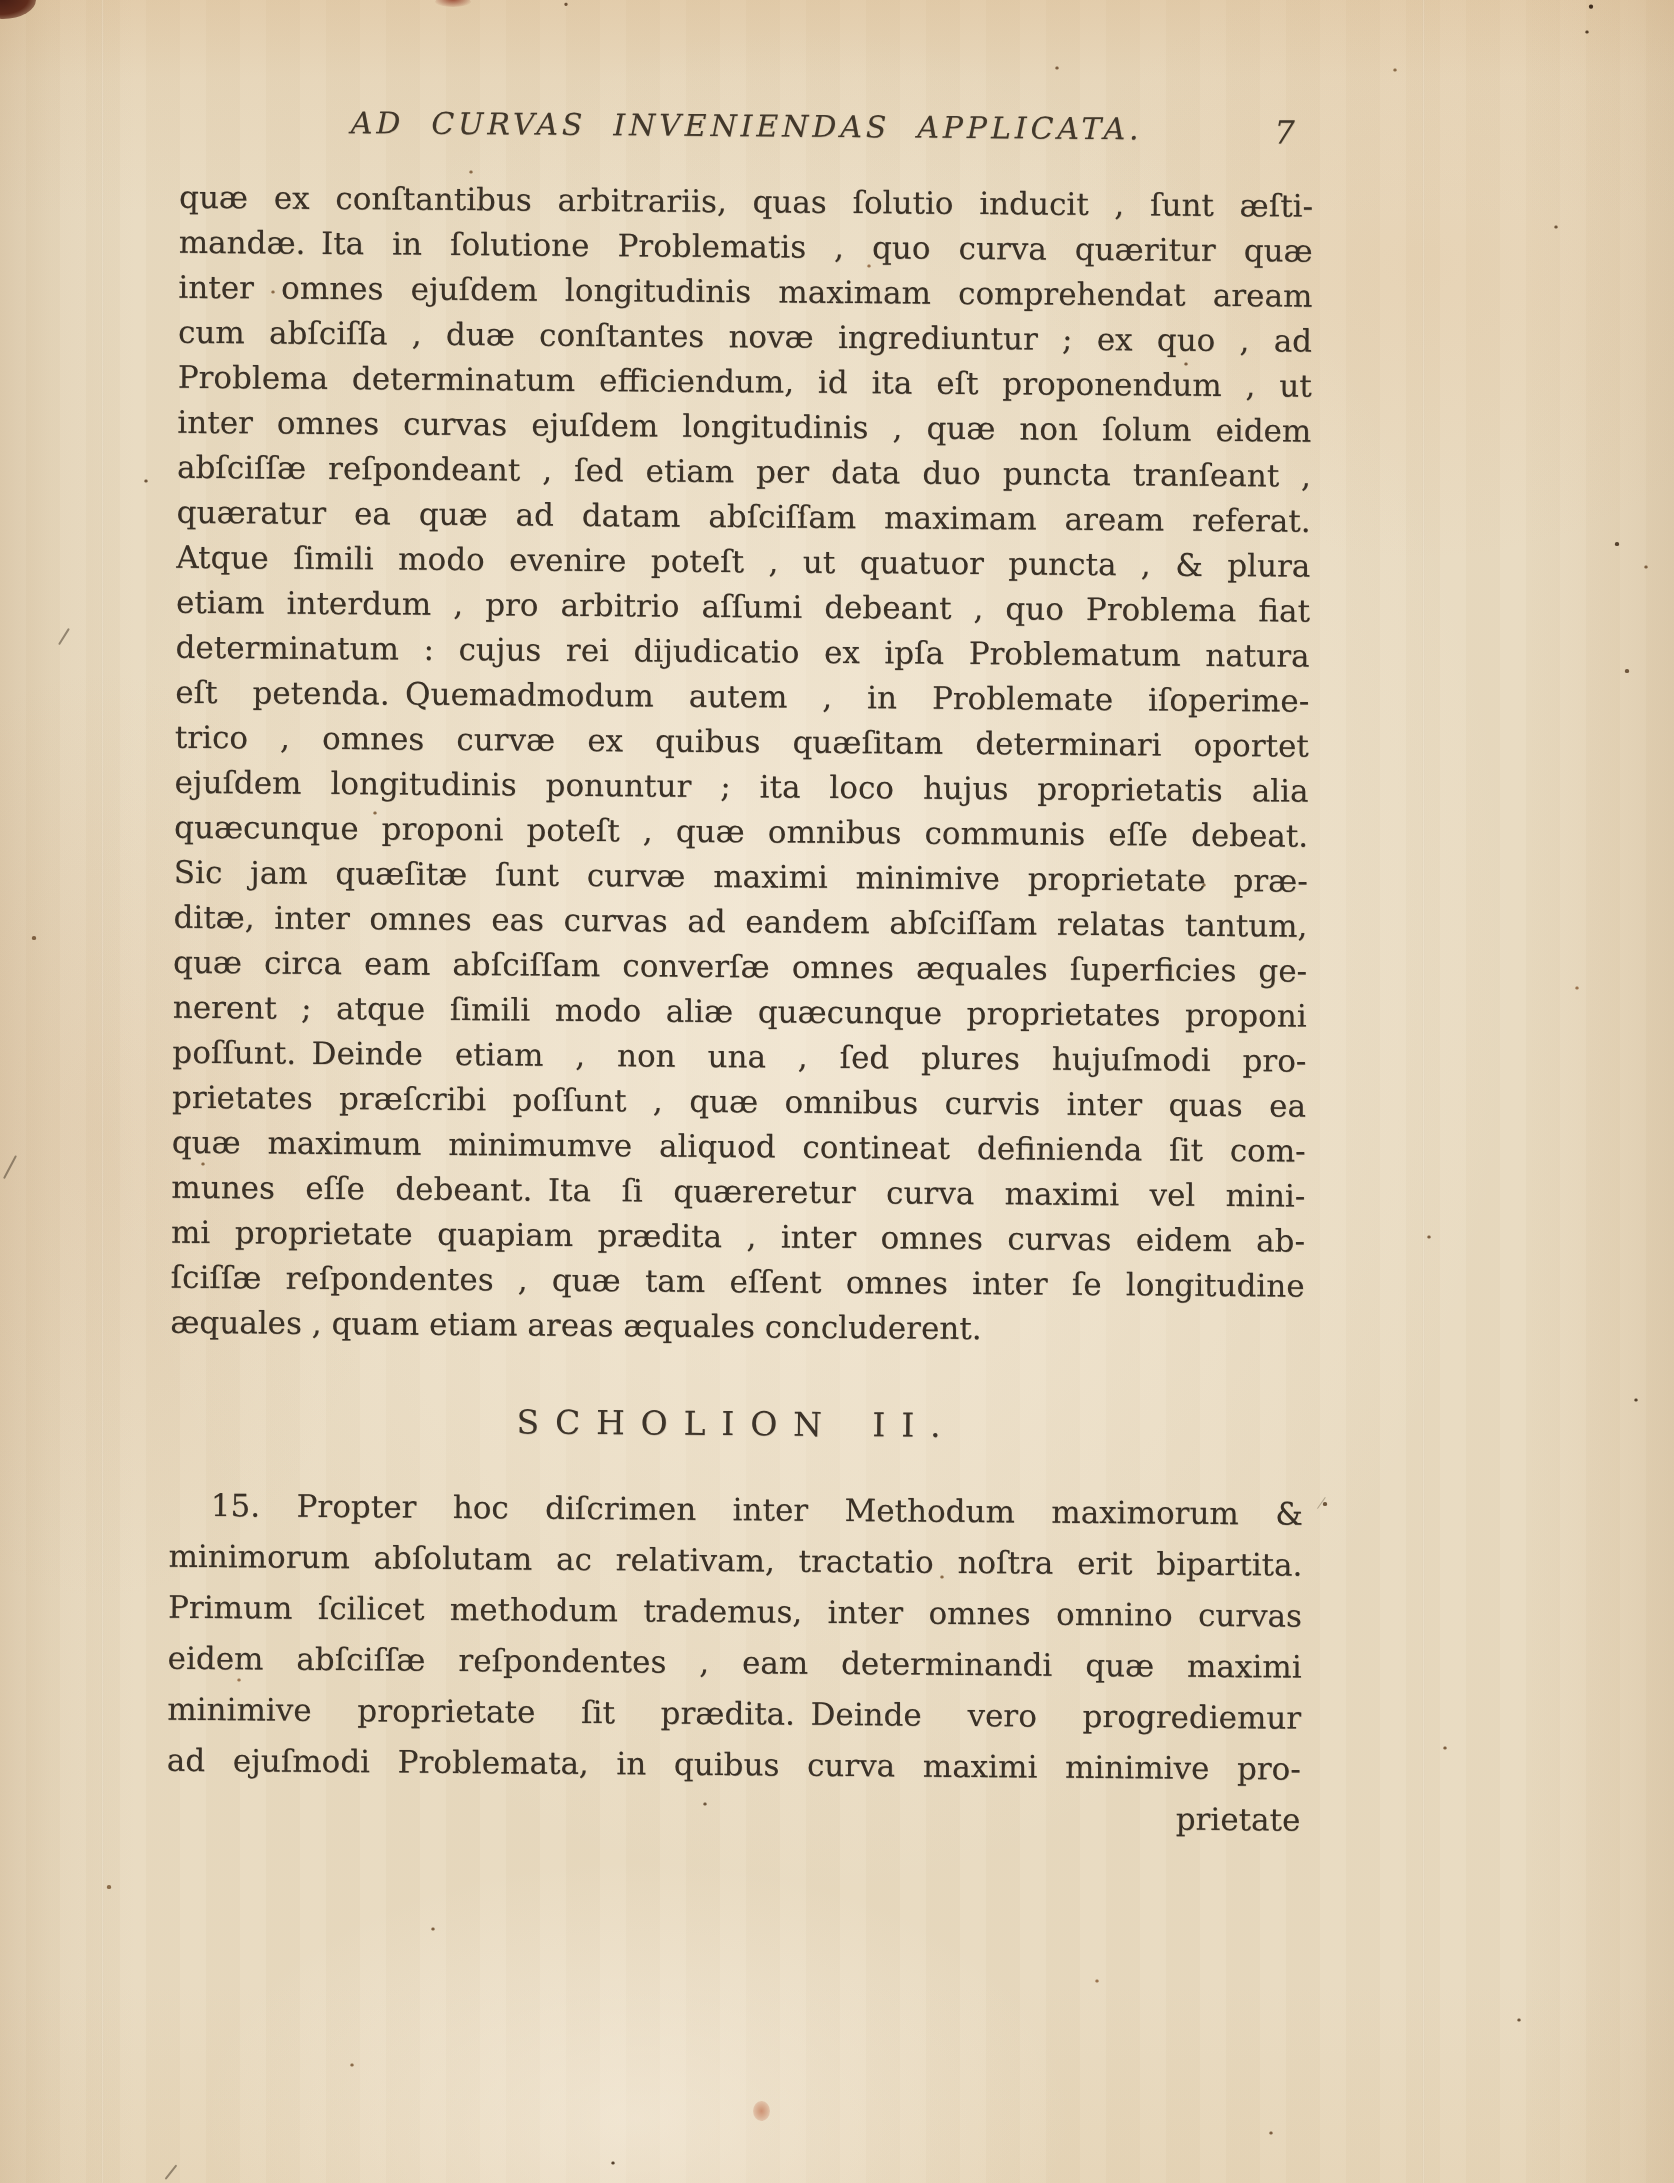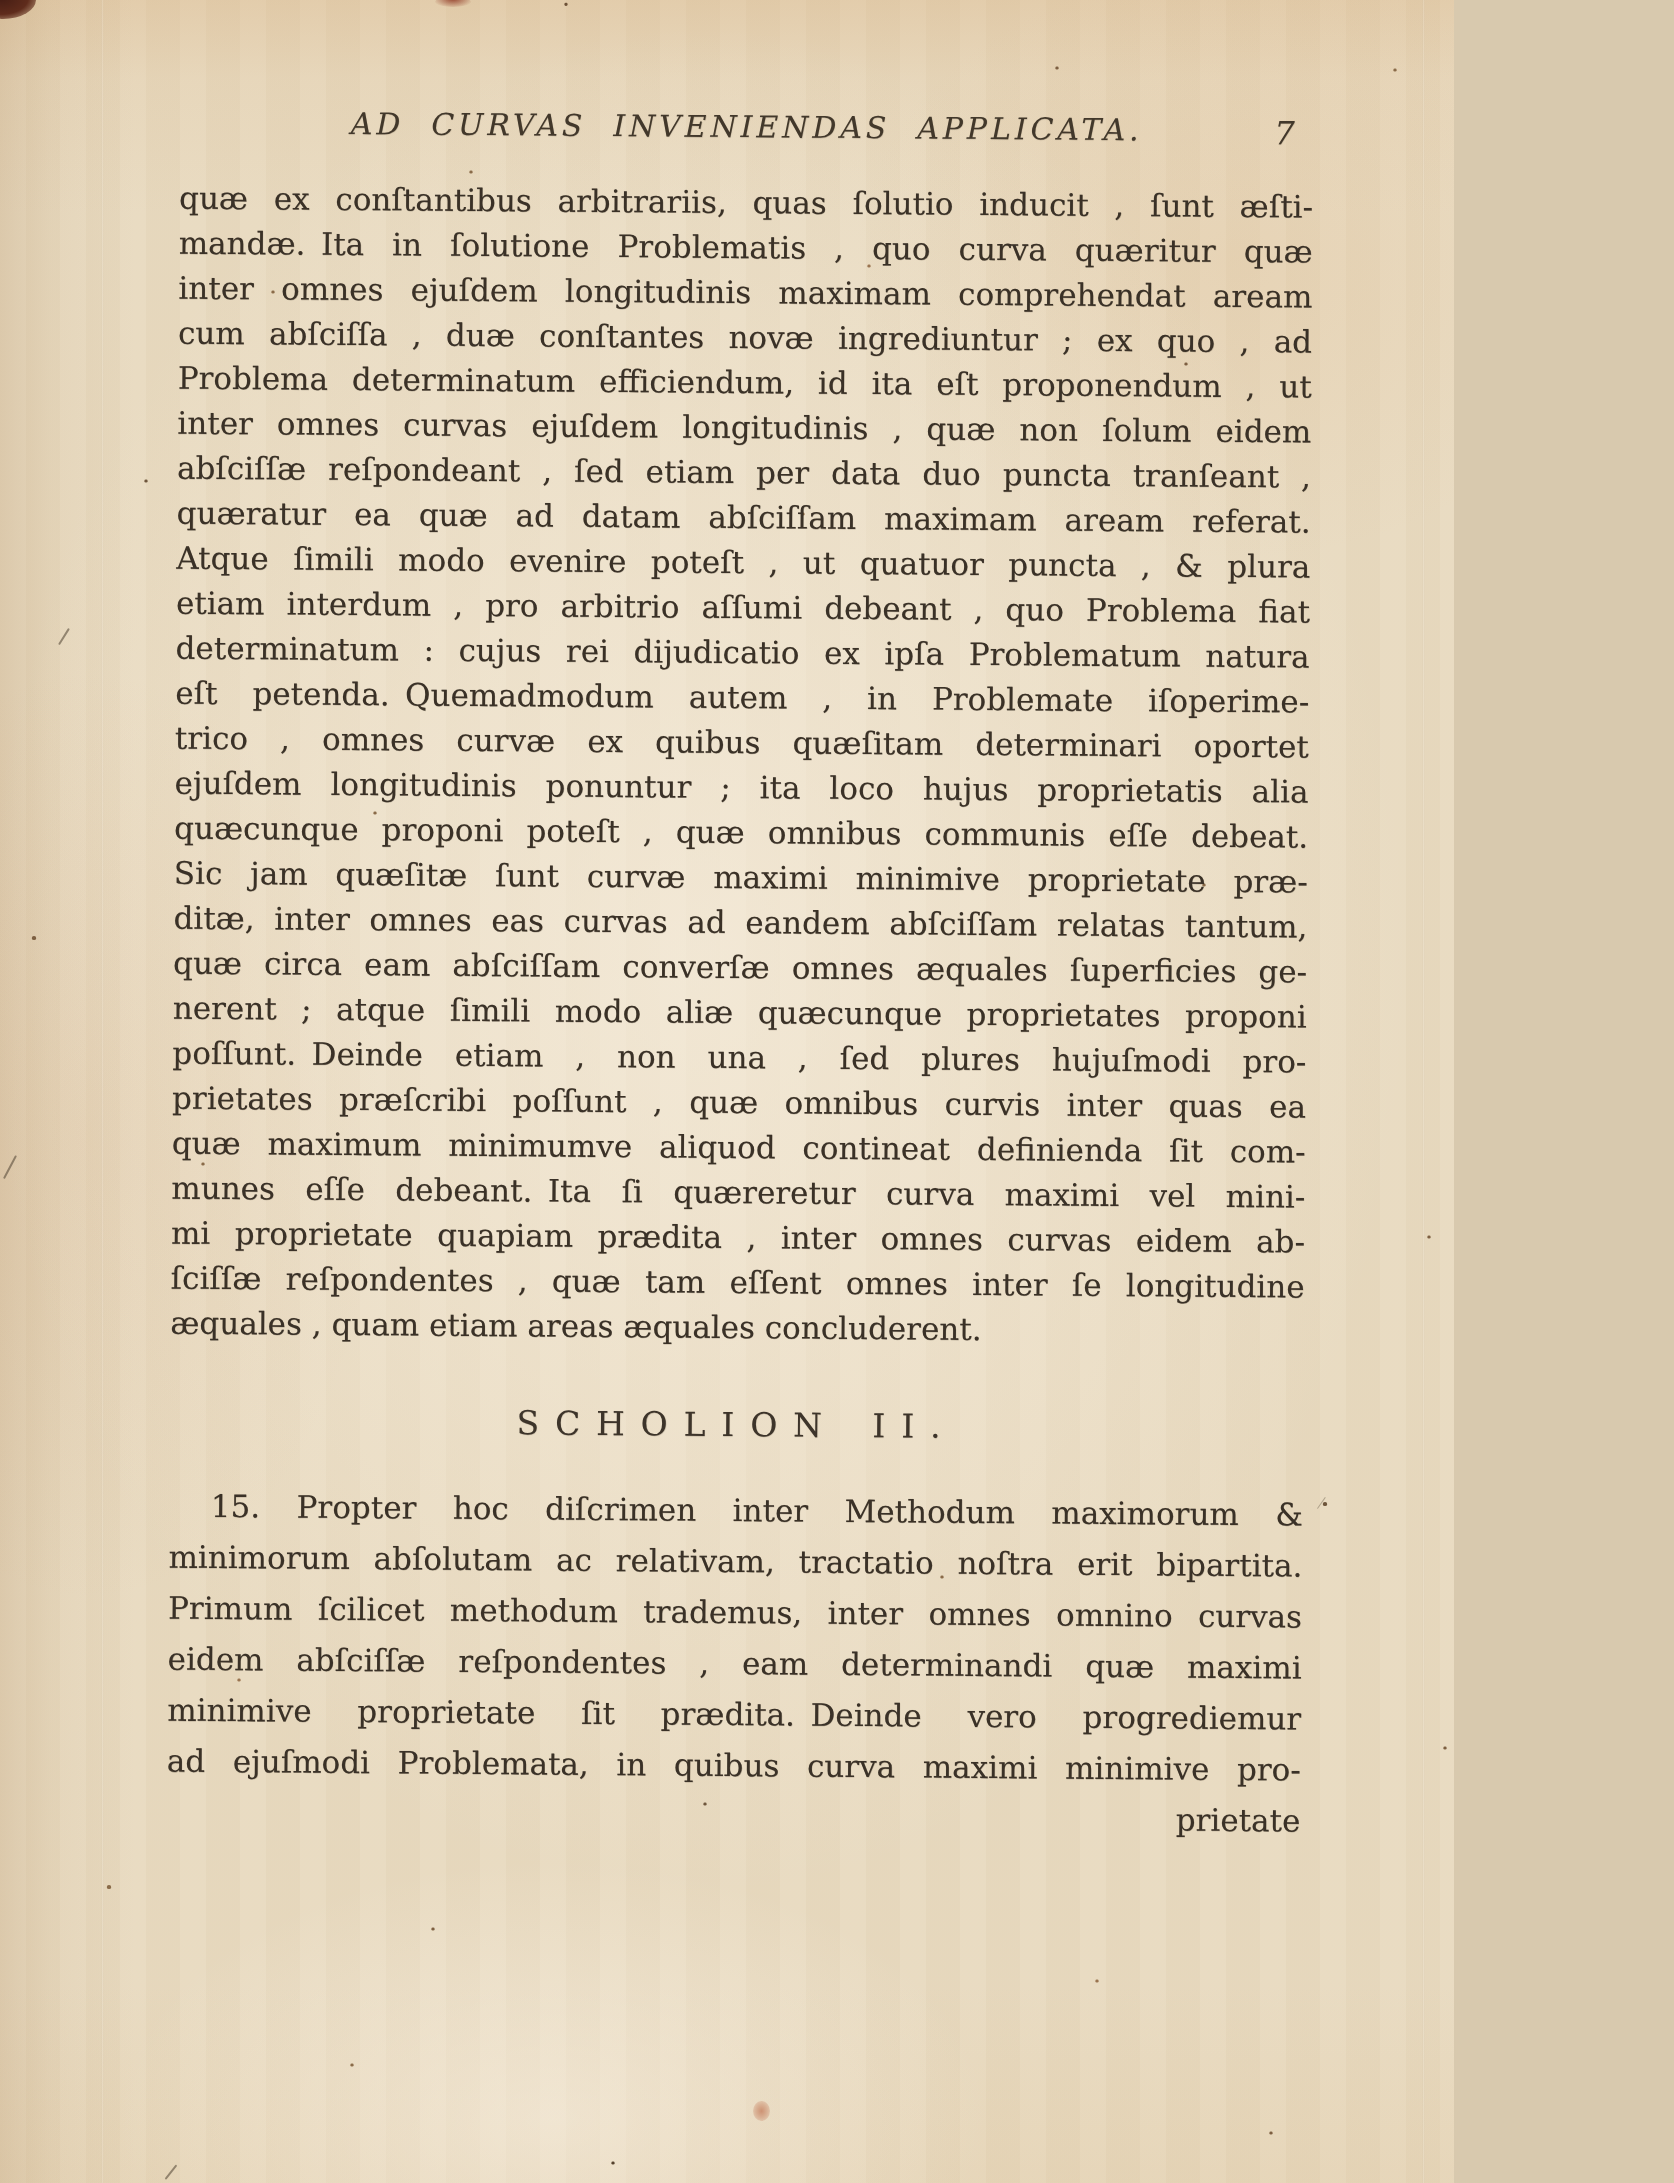--- a/index.html
+++ b/index.html
@@ -1,19 +1,19 @@
 <!DOCTYPE html>
 <html style="font-size:9px"><head>
 <meta charset="utf-8">
 <style>
   html, body { margin: 0; padding: 0; background: #d8c9ae; }
 
   .page {
     position: relative;
-    width: 1454px;
+    width: 1674px;
     height: 2183px;
     overflow: hidden;
     background-color: #e8dac0;
     background-image:
       radial-gradient(ellipse 992px 1304px at 48% 44%, rgba(249,241,227,0.60) 0%, rgba(249,241,227,0.0) 72%),
       radial-gradient(ellipse 510px 397px at 85% 12%, rgba(220,175,125,0.18) 0%, rgba(220,175,125,0.0) 75%),
       radial-gradient(ellipse 397px 623px at 6% 52%, rgba(200,152,108,0.14) 0%, rgba(200,152,108,0.0) 75%),
       radial-gradient(ellipse 623px 368px at 38% 97%, rgba(252,246,236,0.45) 0%, rgba(252,246,236,0.0) 70%),
       linear-gradient(90deg, rgba(165,125,78,0.20) 0px, rgba(165,125,78,0.06) 51px, rgba(165,125,78,0.0) 136px, rgba(165,125,78,0.0) 1530px, rgba(185,145,95,0.10) 1615px, rgba(165,125,78,0.16) 1674px),
       linear-gradient(180deg, rgba(205,152,92,0.22) 0px, rgba(205,152,92,0.07) 79px, rgba(205,152,92,0.0) 215px, rgba(205,152,92,0.0) 1984px, rgba(208,168,112,0.10) 2183px),

